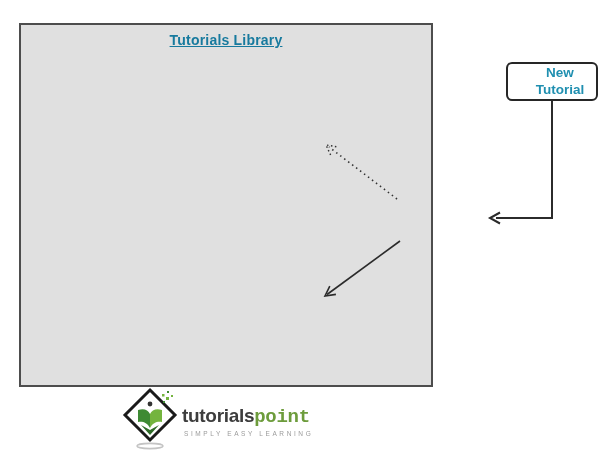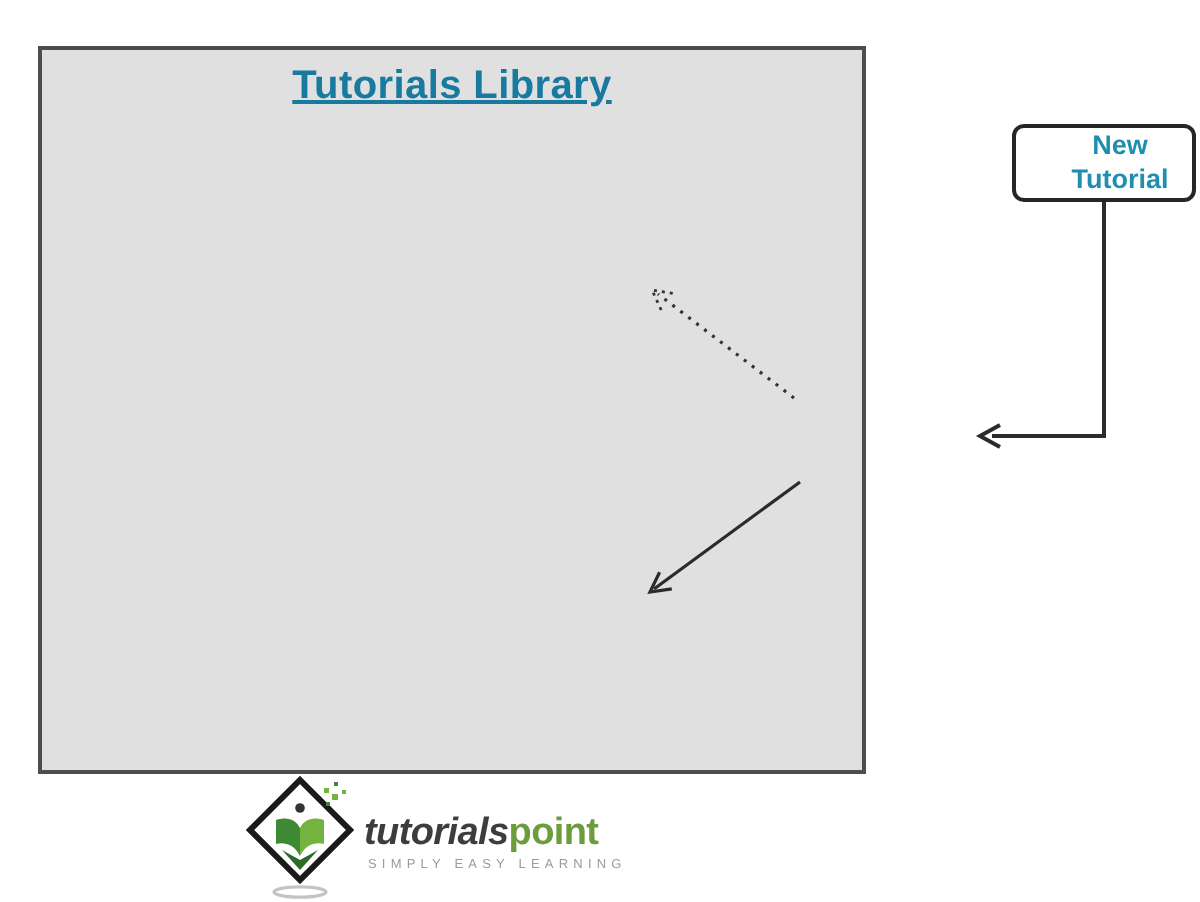--- a/index.html
+++ b/index.html
@@ -20,21 +20,21 @@
     left: 19px; top: 23px;
     width: 414px; height: 364px;
     background: #e0e0e0;
     border: 2px solid #4d4d4d;
     z-index: 1;
   }
   .library-title {
     position: absolute;
     top: 7px; left: 0; right: 0;
     text-align: center;
-    font-size: 20px;
+    font-size: 14px;
     font-weight: bold;
     color: #177a9e;
     text-decoration: underline;
     letter-spacing: 0.2px;
   }
 
   
   .cat-box {
     position: absolute;
     background: #e4e4e4;
@@ -116,22 +116,22 @@
   }
   .logo-mark { display: block; }
   .logo-text { display: flex; flex-direction: column; margin-left: 4px; margin-top: 4px; }
   .brand-line {
     font-size: 19px;
     font-weight: bold;
     letter-spacing: -0.3px;
     line-height: 1;
     white-space: nowrap;
   }
-  .brand-dark  { color: #3d3d3d; font-style: italic; }
-  .brand-green { color: #6d9c3c; }
+  .brand-dark  { color: #3d3d3d; }
+  .brand-green { color: #6d9c3c; font-family: Liberation Mono, monospace; }
   .brand-tagline {
     margin-top: 3px;
     margin-left: 2px;
     font-size: 6.5px;
     letter-spacing: 2.6px;
     color: #9b9b9b;
     white-space: nowrap;
   }
 </style>
 </head>

